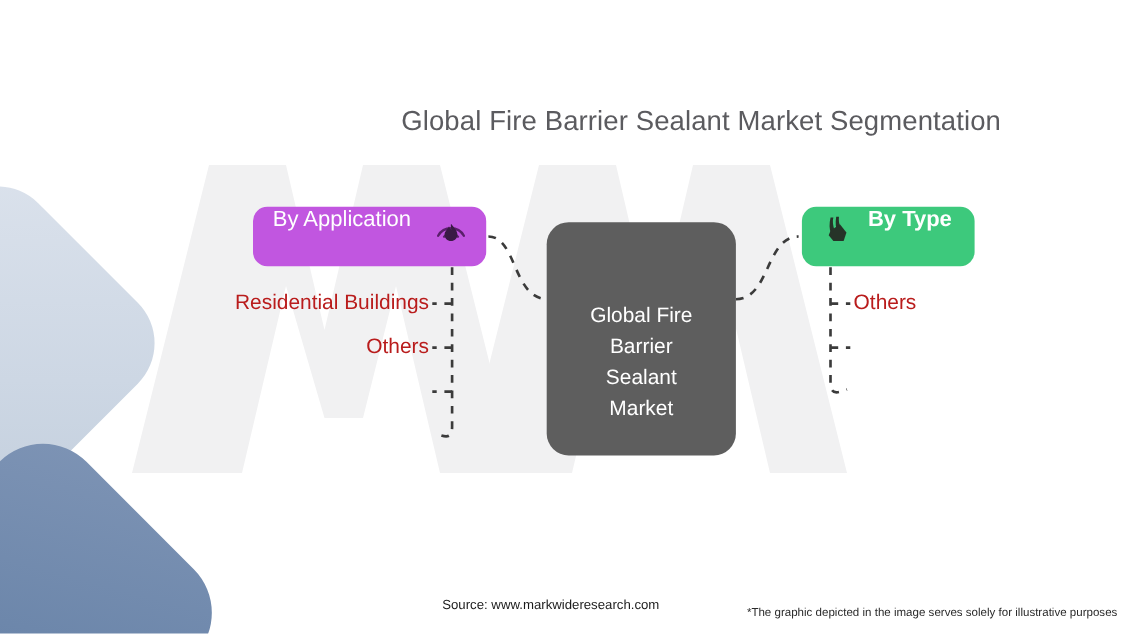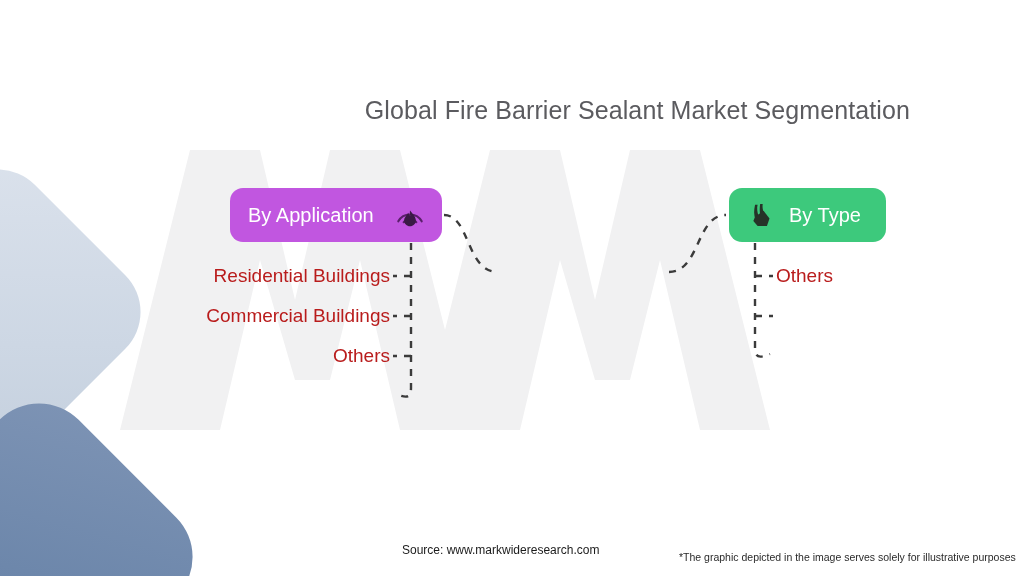--- a/index.html
+++ b/index.html
@@ -83,41 +83,42 @@
     top: 0;
     width: 1024px;
     height: 576px;
     pointer-events: none;
   }
 
   
   .badge {
     position: absolute;
     display: flex;
-    align-items: center;
+    align-items: flex-start;
     border-radius: 13px;
     box-sizing: border-box;
   }
   #badge-application {
     left: 230px;
     top: 188px;
     width: 212px;
     height: 54px;
     background: #c156e0;
     padding: 0 12px 0 18px;
     justify-content: space-between;
   }
   #badge-type {
     left: 729px;
     top: 188px;
     width: 157px;
     height: 54px;
     background: #3dc97c;
     padding: 0 20px 0 12px;
     justify-content: flex-start;
+    font-weight: bold;
   }
   .badge-label {
     font-size: 20px;
     color: #ffffff;
     white-space: nowrap;
   }
   #badge-type .badge-label { margin-left: 8px; }
   .badge-icon {
     display: flex;
     align-items: center;
@@ -247,24 +248,29 @@
         <g fill="#263328">
           <path d="M13 8 C11.5 15 11.5 20 13.5 25 L17 21 C15.5 16 15 12 16 8 Z"></path>
           <path d="M19 7 C18 14 18.5 19 20.5 24 L24 19 C22 14.5 21.5 11 22 7 Z"></path>
           <path d="M13 22 L23 15 L30 24 L27 33 L16 33 L11 27 Z"></path>
         </g>
       </svg>
     </span>
     <span class="badge-label">By Type</span>
   </div>
 
+  <div id="center-node">
+    <div id="center-node-label">Global Fire
+Barrier
+Sealant
+Market</div>
+  </div>
 
   <div class="leaf-list" id="list-application">
     <div class="leaf-item">Residential Buildings</div>
-    <div class="leaf-item">Commercial Buildings</div>
     <div class="leaf-item">Others</div>
   </div>
 
   <div class="leaf-list" id="list-type">
     <div class="leaf-item">Others</div>
   </div>
 
   <div id="source-text">Source: www.markwideresearch.com</div>
   <div id="disclaimer-text">*The graphic depicted in the image serves solely for illustrative purposes</div>
 

